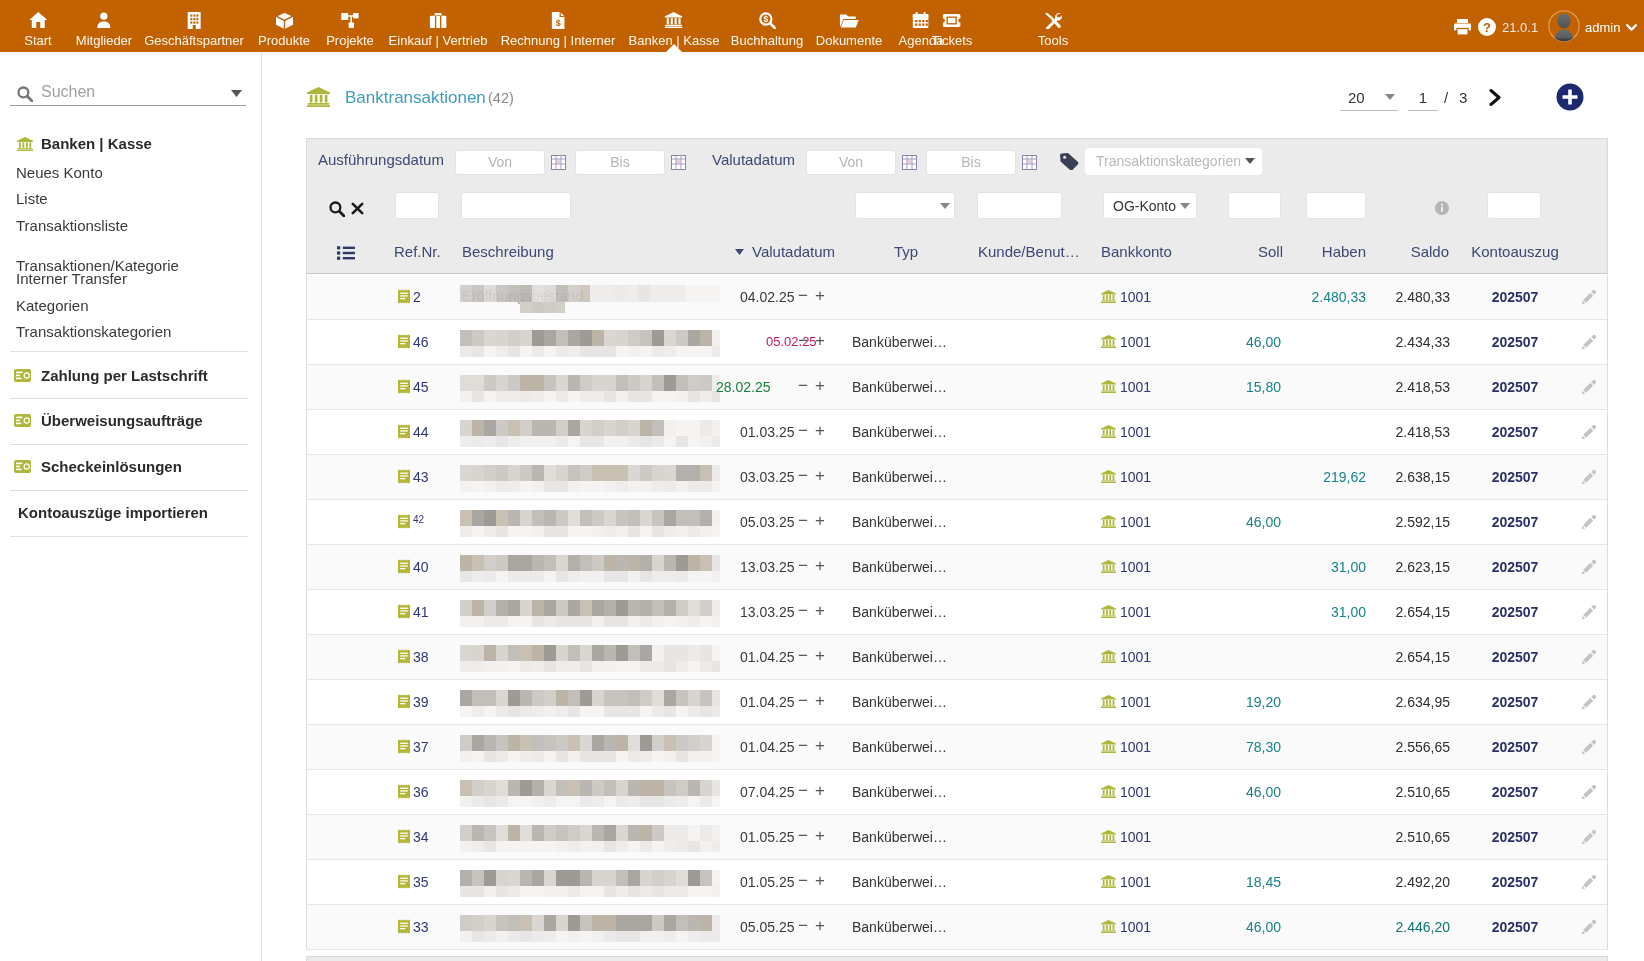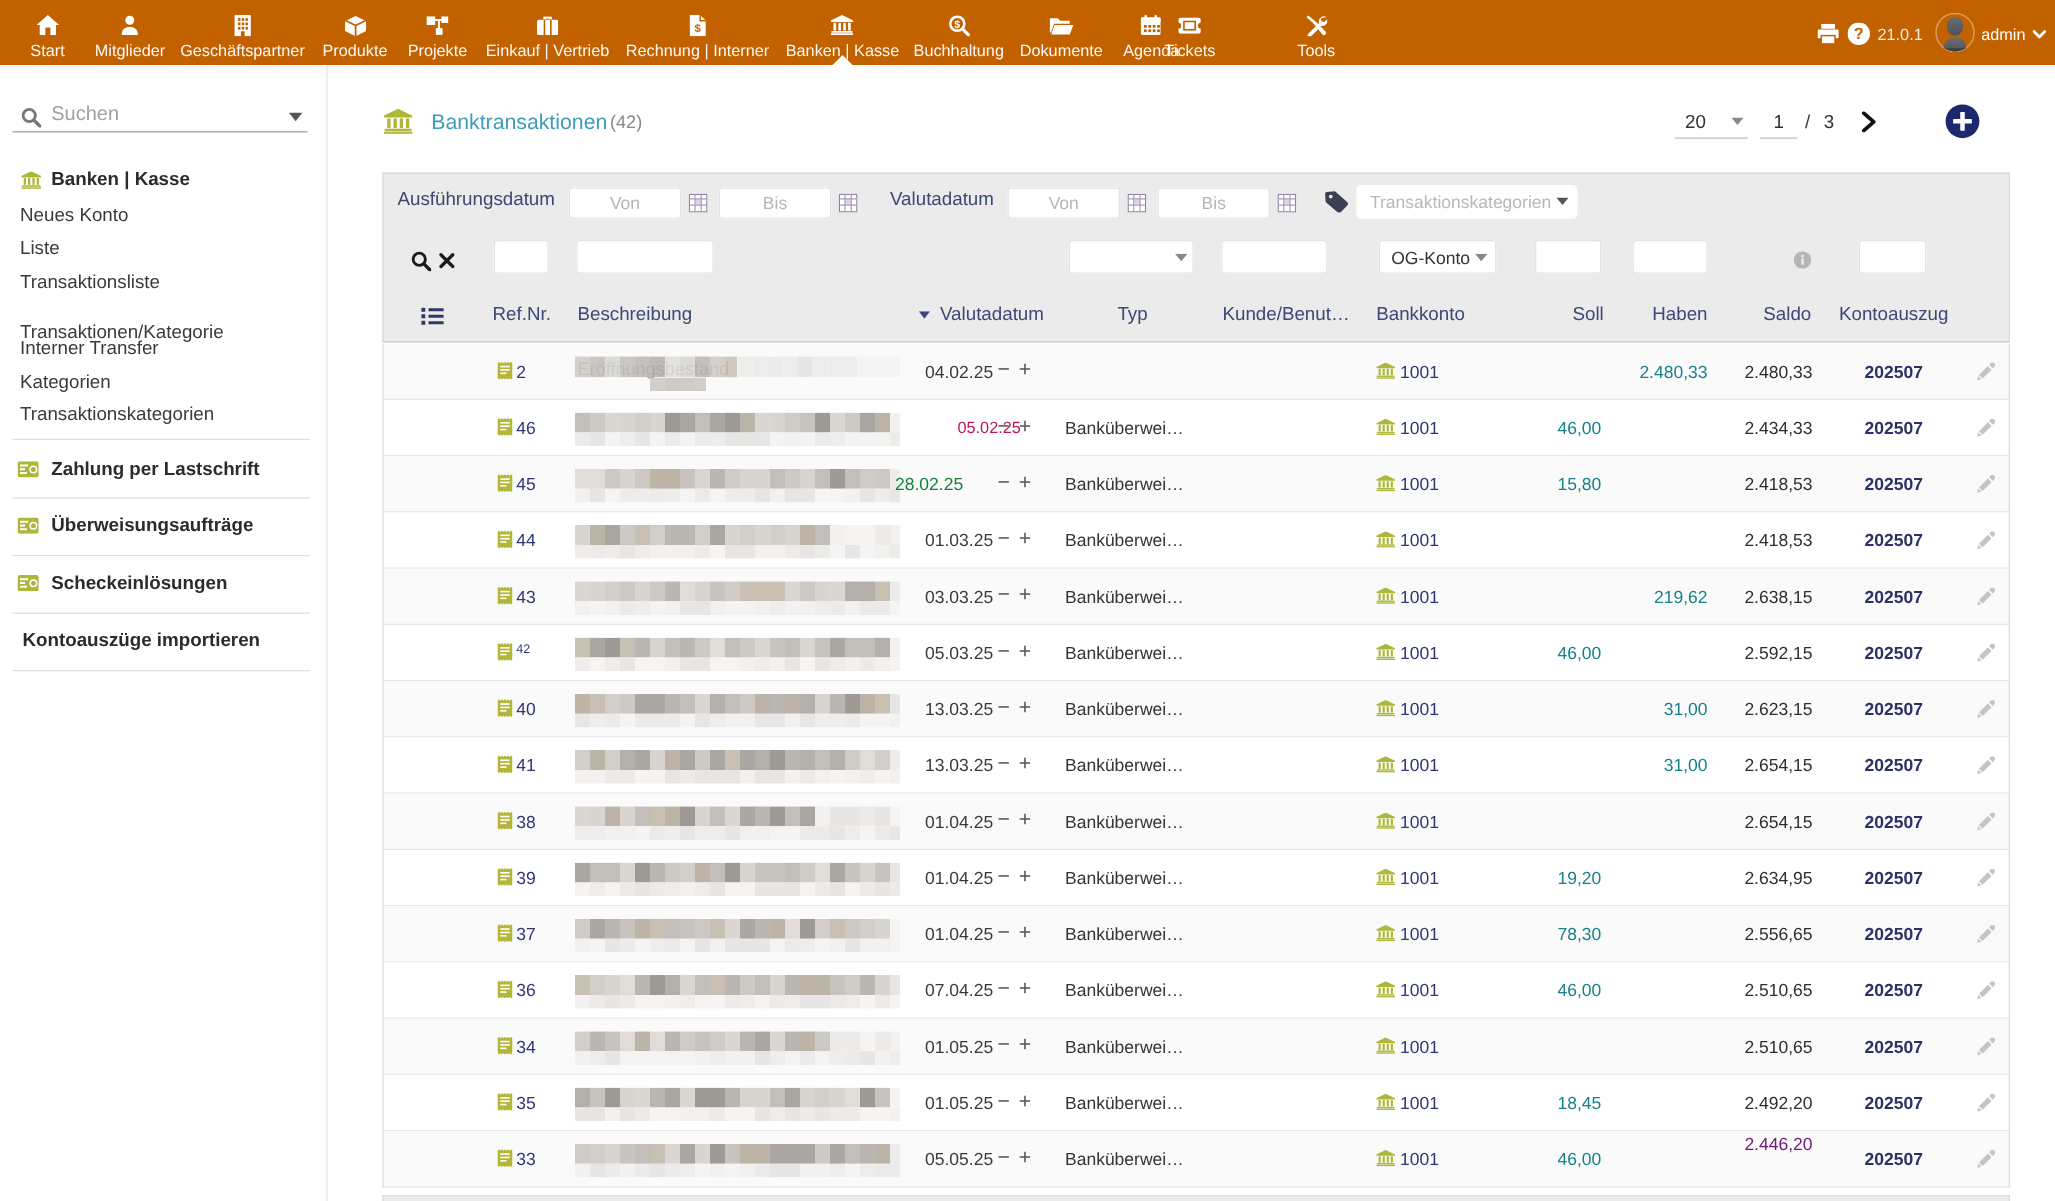--- a/index.html
+++ b/index.html
@@ -1709,21 +1709,21 @@
         <rect x="1.83" y="5.04" width="1.75" height="5.04" fill="#aeb73a"></rect>
         <rect x="5.08" y="5.04" width="1.75" height="5.04" fill="#aeb73a"></rect>
         <rect x="8.33" y="5.04" width="1.75" height="5.04" fill="#aeb73a"></rect>
         <rect x="11.58" y="5.04" width="1.75" height="5.04" fill="#aeb73a"></rect>
         <rect x="0.50" y="10.40" width="14.00" height="1.14" fill="#aeb73a"></rect>
         <rect x="0" y="11.86" width="15.00" height="1.30" fill="#aeb73a"></rect>
       </svg>
     </div>
     <div style="position:absolute;left:813px;top:14px;font-size:14px;color:#2f3673">1001</div>
     <div style="position:absolute;left:874px;top:14px;width:100px;text-align:right;font-size:14px;color:#17818a">46,00</div>
-    <div style="position:absolute;left:1043px;top:2px;width:100px;text-align:right;font-size:14px;color:#701a75">2.446,20</div>
+    <div style="position:absolute;left:1043px;top:14px;width:100px;text-align:right;font-size:14px;color:#0f766e">2.446,20</div>
     <div style="position:absolute;left:1133px;top:14px;width:150px;text-align:center;font-size:14px;font-weight:bold;color:#2b3166">202507</div>
     <div style="position:absolute;left:1274px;top:15px">
       <svg width="15" height="15" viewBox="0 0 15 15" style="">
         <path d="M0.8 14.2 L1.6 10.8 L4.2 13.4 Z" fill="#c4c4c4"></path>
         <path d="M2.2 9.9 L9.3 2.8 L12.2 5.7 L5.1 12.8 Z" fill="#c4c4c4"></path>
         <path d="M10.3 1.8 L11.5 0.6 A1.9 1.9 0 0 1 14.4 3.5 L13.2 4.7 Z" fill="#c4c4c4"></path>
       </svg>
     </div>
   </div>
 <div style="position:absolute;left:306px;top:956px;width:1302px;height:5px;background:#ebebeb;border:1px solid #d9d9d9;border-bottom:none"></div>

